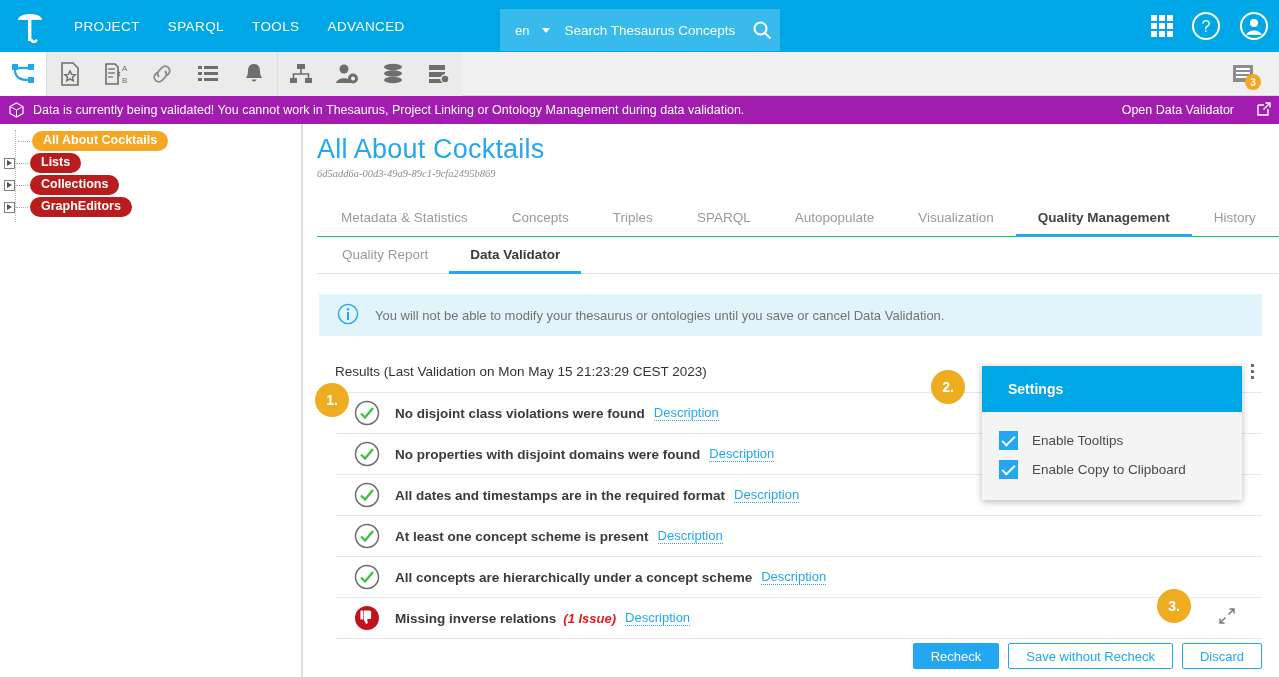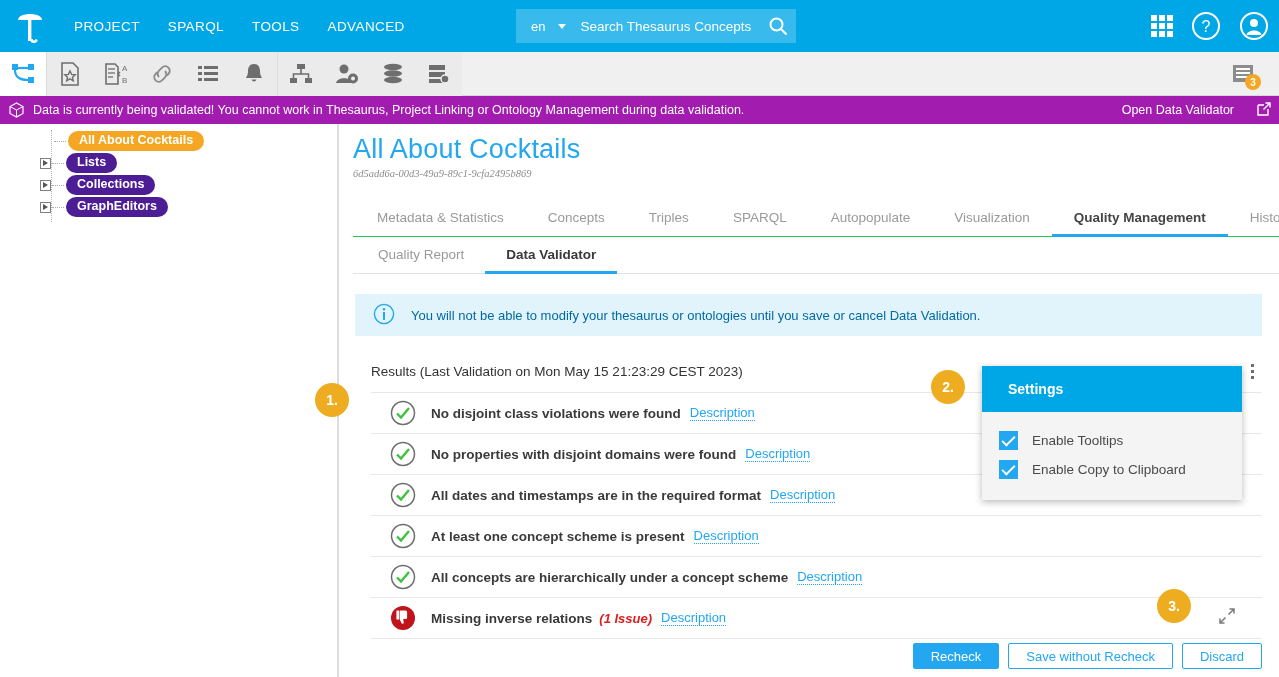--- a/index.html
+++ b/index.html
@@ -19,23 +19,23 @@
   }
   .logo { width: 60px; display: flex; align-items: center; justify-content: center; }
   .logo svg { display: block; }
   .mainnav { display: flex; align-items: center; gap: 28px; margin-left: 14px; }
   .mainnav a {
     color: #ffffff; font-size: 13.5px; letter-spacing: .4px;
     text-decoration: none; font-weight: 400;
   }
   .searchwrap {
     position: absolute; left: 500px; top: 9px;
-    width: 280px; height: 34px;
+    width: 280px; height: 42px;
     background: rgba(255,255,255,0.22);
-    display: flex; align-items: center; margin-left: 16px;
+    display: flex; align-items: center;
   }
   .lang { color:#fff; font-size: 13px; padding-left: 15px; }
   .caret {
     width: 0; height: 0; margin-left: 13px;
     border-left: 4px solid transparent; border-right: 4px solid transparent;
     border-top: 5px solid #ffffff;
   }
   .searchinput {
     flex: 1; border: 0; background: transparent; outline: none;
     color: #0f172a; font-size: 13.5px; font-family: inherit;
@@ -74,21 +74,21 @@
     font-size: 12.5px;
   }
   .warnbar .wicon { margin-left: 9px; margin-right: 9px; display:flex; }
   .warnlink {
     position: absolute; right: 8px; top: 0; height: 28px;
     display: flex; align-items: center; gap: 23px;
     color: #ffffff; font-size: 12.5px; text-decoration: none; cursor: pointer;
   }
 
   
-  .body { display: flex; height: calc(677px - 52px - 44px - 28px); margin-left: 36px; }
+  .body { display: flex; height: calc(677px - 52px - 44px - 28px); }
   .sidebar {
     width: 303px; background: #ffffff;
     border-right: 2px solid #dddddd;
     padding-top: 6px; position: relative;
   }
   .treerow { display: flex; align-items: center; height: 22px; padding-left: 4px; }
   .treeline { width: 14px; display: flex; justify-content: center; color: #bbb; font-size: 10px; }
   .expander {
     width: 11px; height: 11px; border: 1px solid #808080; background: #fff;
     display: flex; align-items: center; justify-content: center; cursor: pointer;
@@ -99,21 +99,21 @@
     border-top: 3.5px solid transparent; border-bottom: 3.5px solid transparent;
     border-left: 5px solid #555;
   }
   .dots { width: 12px; border-top: 1px dotted #aaa; margin-right: 2px; }
   .pill {
     border-radius: 11px; color: #ffffff; font-size: 12.5px; font-weight: bold;
     padding: 2px 11px 3px 11px; cursor: pointer; line-height: 15px;
     white-space: nowrap;
   }
   .pill.orange { background: #f5a623; }
-  .pill.blue { background: #4c1d95; }
+  .pill.blue { background: #b91c1c; }
   .vdotline {
     position: absolute; left: 15px; top: 6px; height: 92px;
     border-left: 1px dotted #b5b5b5;
   }
 
   
   .main { flex: 1; position: relative; padding-left: 14px; overflow: hidden; }
   .pagetitle {
     color: #22a7f0; font-size: 27px; font-weight: 400;
     margin: 10px 0 0 0; letter-spacing: .2px;
@@ -146,21 +146,21 @@
   }
   .subtab.active { color: #3a3a3a; font-weight: bold; }
   .subtab.active:after {
     content: ""; position: absolute; left: 0; right: 0; bottom: -1px;
     height: 3px; background: #22a7f0;
   }
 
   .infobar {
     margin: 20px 17px 0 2px; height: 42px; background: #e1f4fc;
     display: flex; align-items: center; padding-left: 18px;
-    color: #0369a1; font-size: 13px;
+    color: #737373; font-size: 13px;
   }
   .infobar .itext { margin-left: 16px; }
 
   .resultsline {
     margin: 22px 17px 0 18px; display: flex; align-items: center;
     position: relative; height: 26px;
   }
   .resultslabel { font-size: 13.5px; color: #333333; }
   .kebab {
     position: absolute; right: 0; top: 0; width: 20px; height: 26px;

